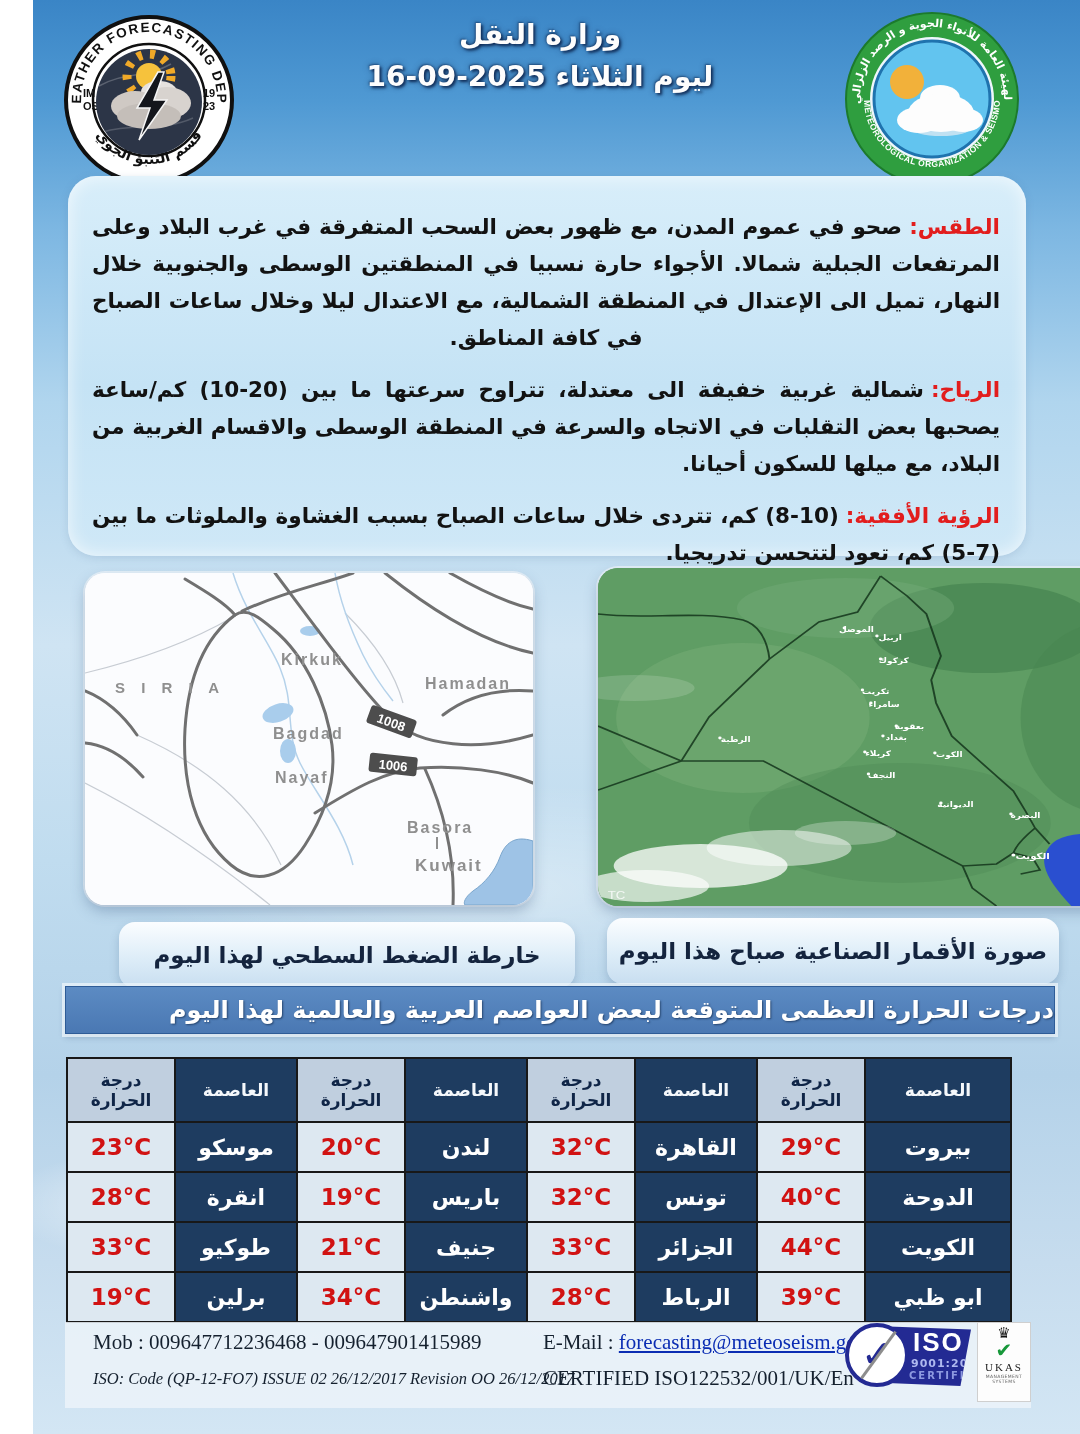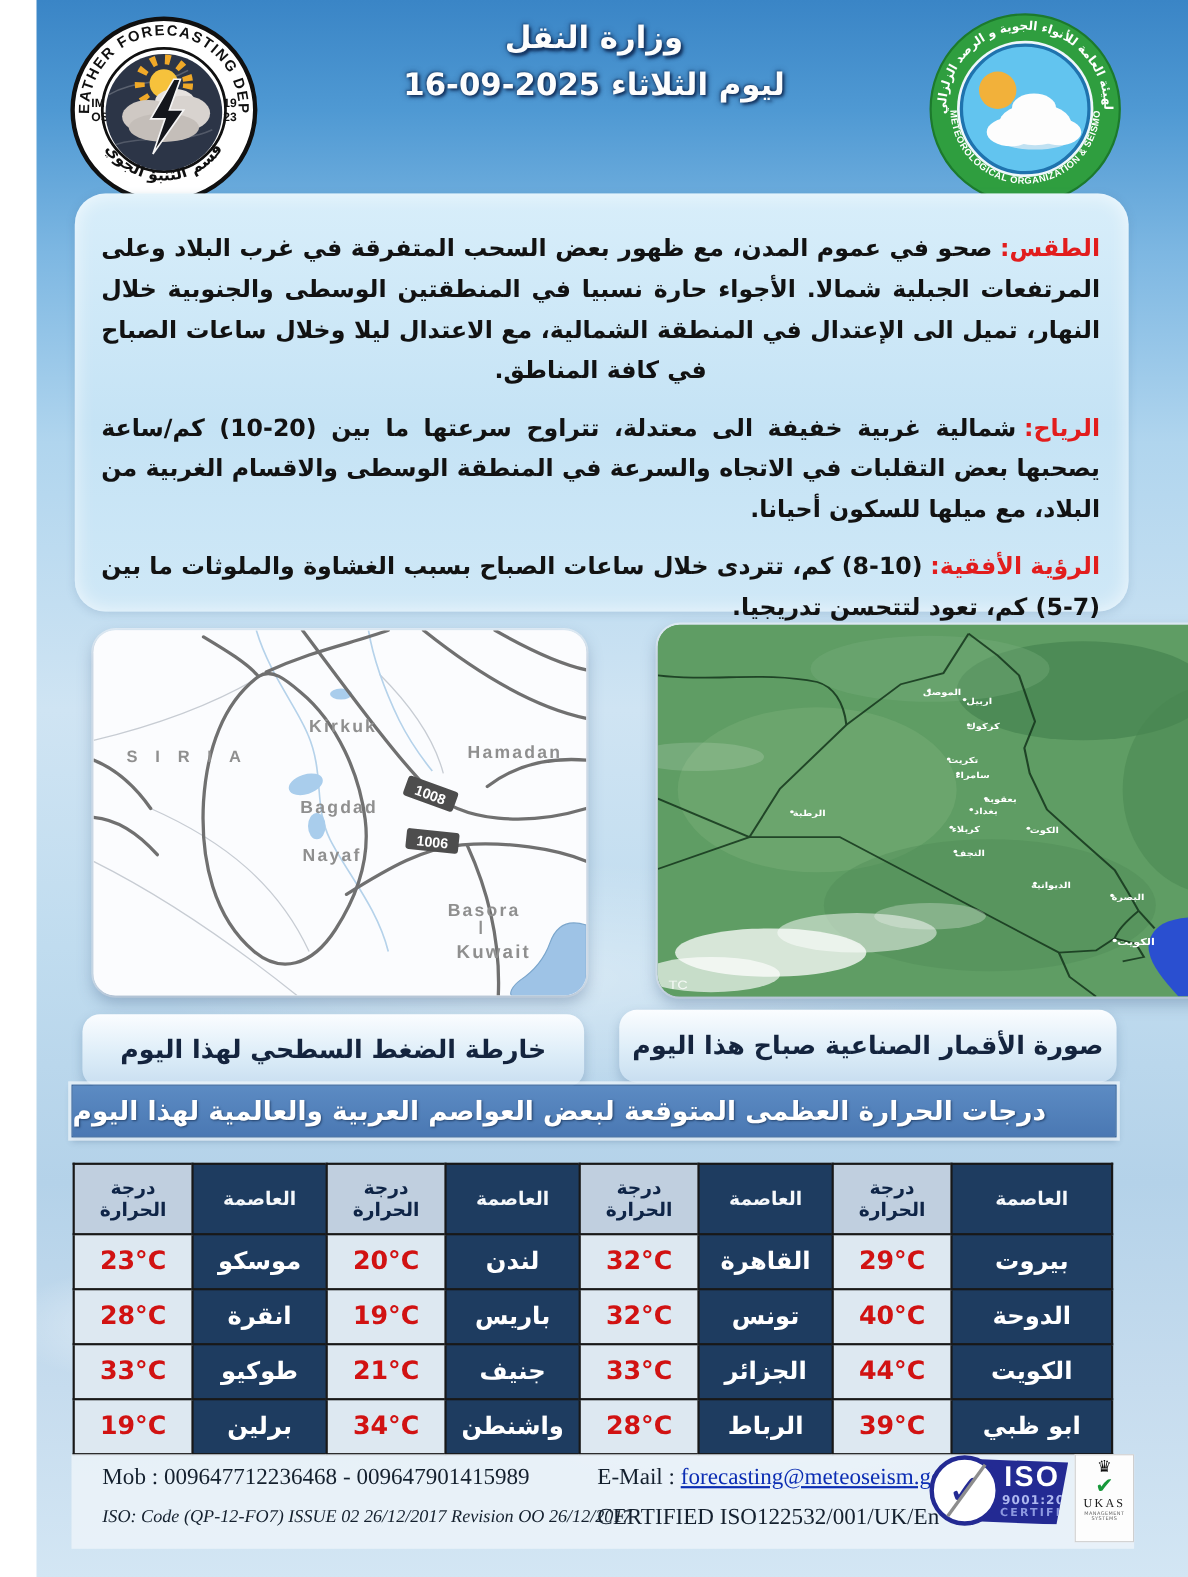--- a/index.html
+++ b/index.html
@@ -39,30 +39,30 @@
 
   
   .map{position:absolute;border-radius:20px;overflow:hidden;box-shadow:0 6px 14px rgba(60,90,130,.35), 0 0 0 2px rgba(255,255,255,.55);}
   .map svg{display:block;width:100%;height:100%;}
   .map.pressure{left:85px;top:573px;width:448px;height:332px;background:#fbfcfe;}
   .map.satellite{left:558px;top:568px;width:553px;height:338px;background:#5f9d64;margin-left:40px;}
 
   .caption{position:absolute;height:66px;line-height:66px;border-radius:16px;direction:rtl;
     background:linear-gradient(180deg,#fbfdff 0%,#ddedf8 55%,#c8def0 100%);
     box-shadow:0 5px 10px rgba(70,100,140,.28);
-    color:#14243e;font-weight:bold;font-size:23px;text-align:center;}
+    color:#14243e;font-weight:bold;font-size:23px;text-align:center;margin-left:44px;}
   .caption-pressure{left:75px;top:922px;width:456px;}
   .caption-satellite{left:563px;top:918px;width:452px;}
 
   
   .banner{position:absolute;left:65px;top:986px;width:948px;height:46px;line-height:46px;direction:rtl;
     background:linear-gradient(180deg,#5c8bc3 0%,#4a78b3 100%);
     border:1px solid #2e5c97;box-shadow:0 0 0 3px rgba(238,245,251,.75), 0 3px 6px rgba(40,70,110,.3);
-    color:#ffffff;font-weight:bold;font-size:24px;text-align:left;
-    text-shadow:1px 1px 2px rgba(10,30,60,.6);}
+    color:#ffffff;font-weight:bold;font-size:24px;text-align:right;
+    text-shadow:1px 1px 2px rgba(10,30,60,.6);padding-left:40px;}
 
   
   table.temps{position:absolute;left:66px;top:1057px;width:944px;border-collapse:collapse;
     table-layout:fixed;direction:rtl;}
   table.temps th, table.temps td{border:2px solid #181818;padding:11px;text-align:center;vertical-align:middle;}
   table.temps tr.hdr{height:37px;}
   table.temps tr.row{height:49px;}
   th.cap-h{background:#1e3c60;color:#f5f8fb;font-size:17px;font-weight:bold;}
   th.tmp-h{background:#c0cfdf;color:#0f2547;font-size:17px;font-weight:bold;}
   td.cap{background:#1e3c60;color:#ffffff;font-size:22px;font-weight:bold;}

